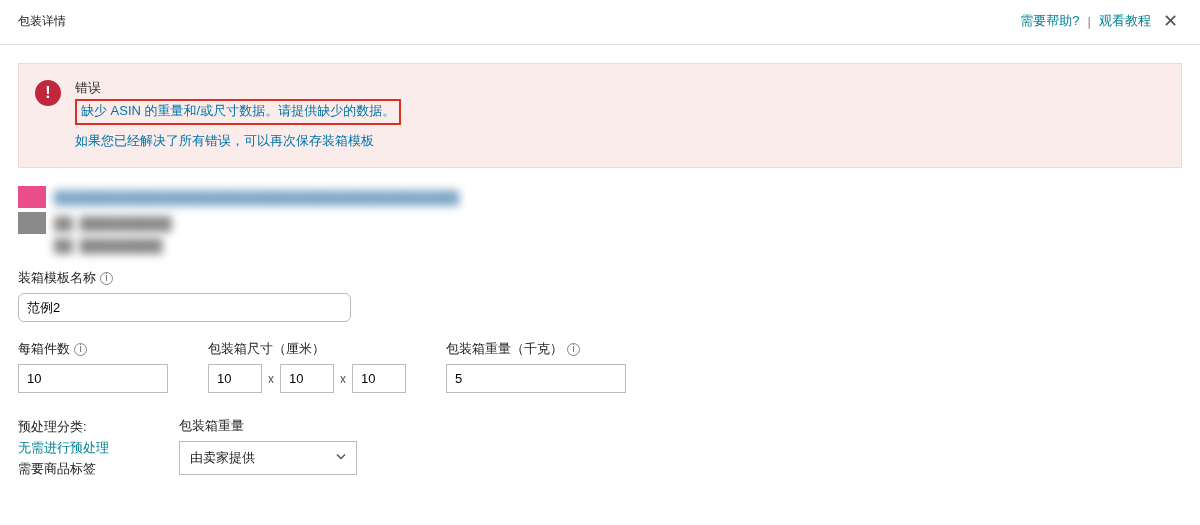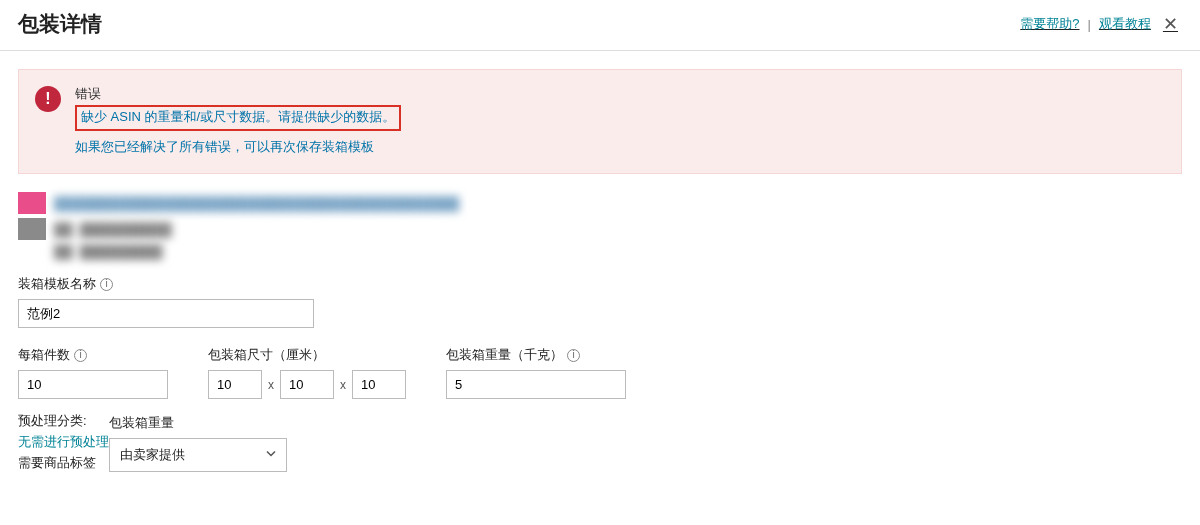--- a/index.html
+++ b/index.html
@@ -11,29 +11,28 @@
     width: 1200px;
   }
   .header {
     display: flex;
     align-items: center;
     justify-content: space-between;
     padding: 10px 18px 12px 18px;
     border-bottom: 1px solid #ddd;
   }
   .header-title {
-    font-size: 21px;
-    font-weight: bold;
+    font-size: 12px;
+    font-weight: normal;
   }
   .header-right {
     display: flex;
     align-items: center;
     gap: 8px;
     font-size: 13px;
-    text-decoration: underline;
   }
   .link { color: #008296; cursor: pointer; }
   .divider { color: #888; }
   .close-x { color: #555; font-size: 18px; cursor: pointer; padding: 0 4px; }
 
   .content { padding: 18px 18px 30px 18px; }
 
   .alert {
     background: #fbecec;
     border: 1px solid #f4d6d6;
@@ -84,31 +83,31 @@
     align-items: center; justify-content: center;
     color: #666;
     line-height: 1;
   }
   .text-input, .num-input, .select {
     border: 1px solid #bbb;
     padding: 6px 8px;
     font-size: 13px;
     background: #fff;
   }
-  .text-input { width: 296px; }
+  .text-input { width: 333px; border-radius: 6px; }
   .num-input { width: 54px; }
   .num-input.wide { width: 70px; }
   .num-input.weight { width: 180px; }
 
   .row-fields { display: flex; gap: 40px; margin-top: 18px; }
   .field-group {}
   .dims-wrap { display: flex; align-items: center; gap: 6px; }
   .x-sep { color: #555; font-size: 12px; }
 
-  .lower-row { display: flex; margin-top: 12px; align-items: center; }
+  .lower-row { display: flex; gap: 70px; margin-top: 24px; }
   .lower-left { font-size: 13px; line-height: 1.6; }
   .select-wrap { position: relative; width: 178px; }
   .select {
     width: 100%;
     padding: 7px 28px 7px 10px;
     cursor: pointer;
     display: flex; align-items: center;
   }
   .select-caret {
     position: absolute; right: 10px; top: 50%; transform: translateY(-50%);

